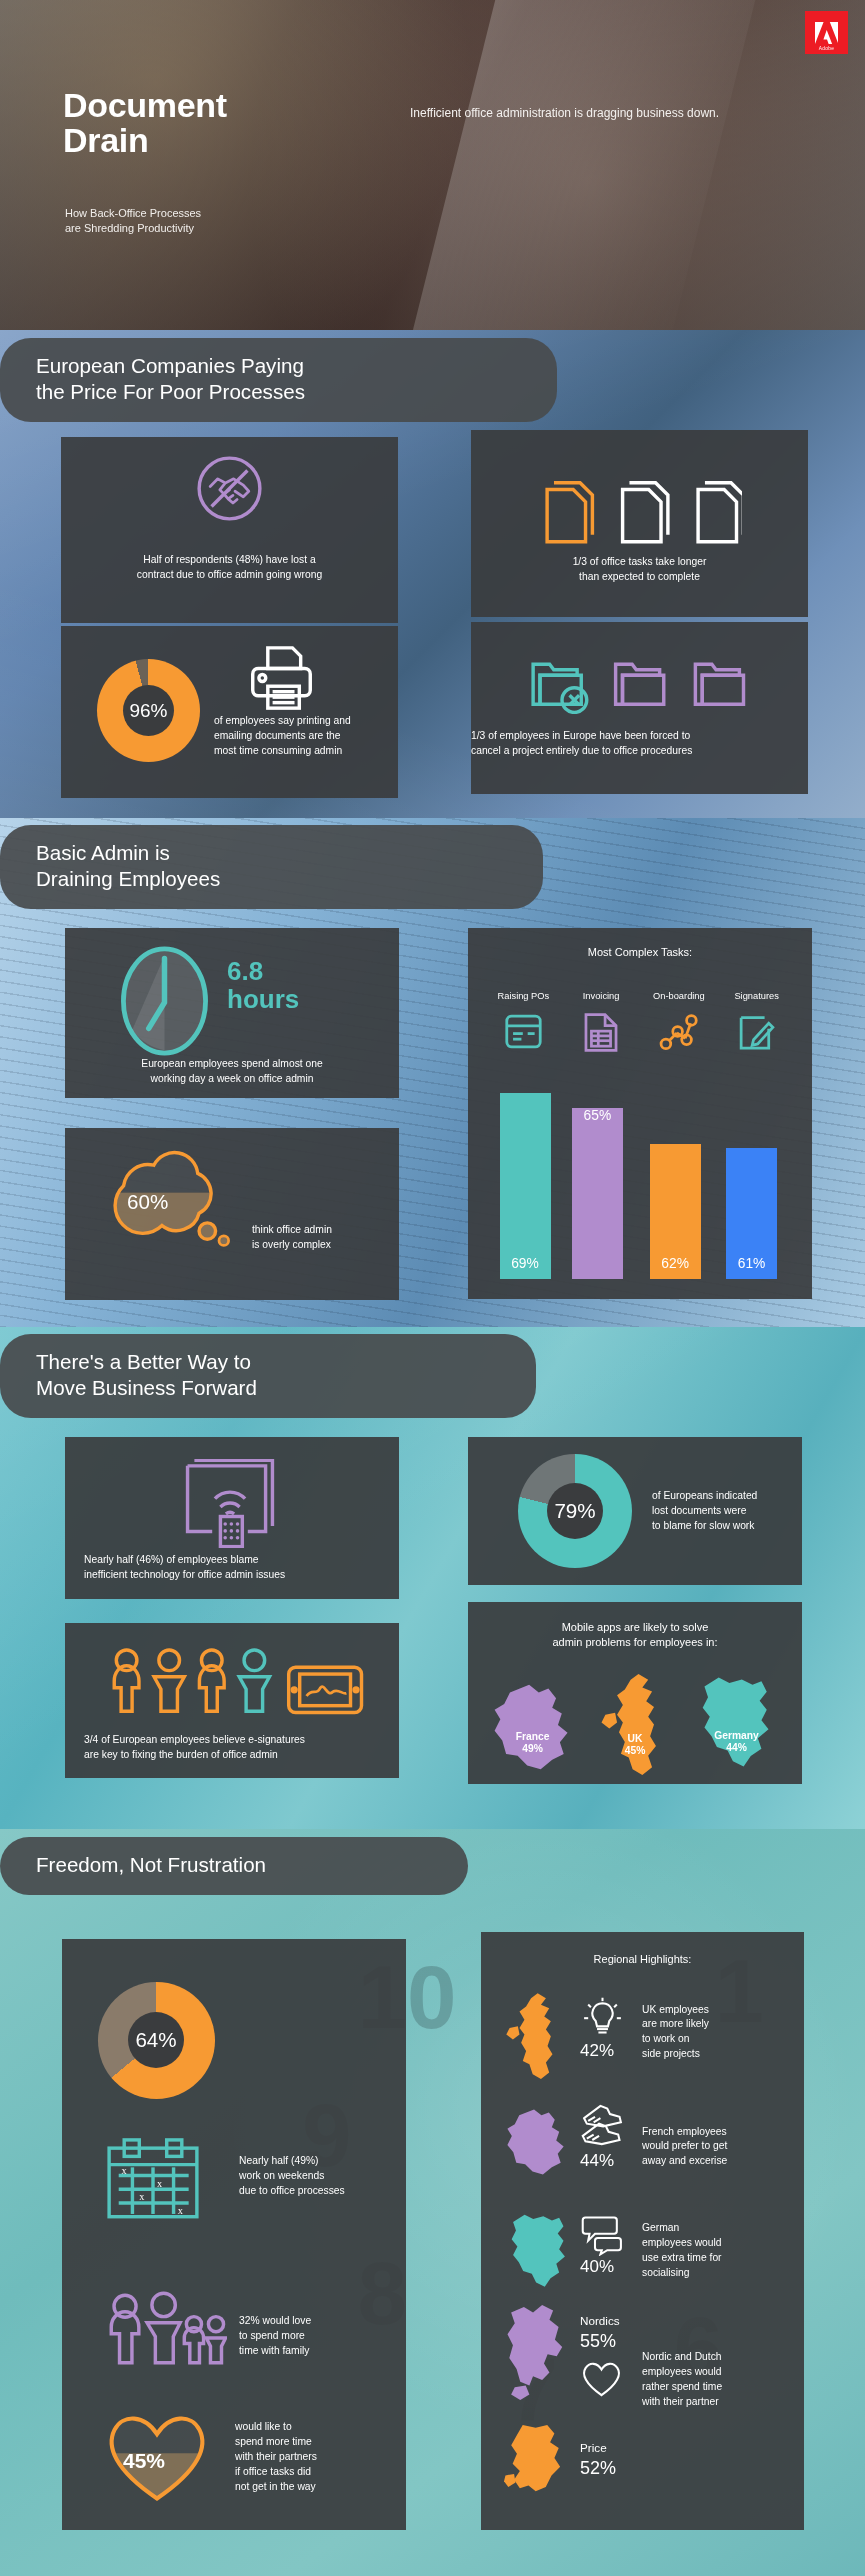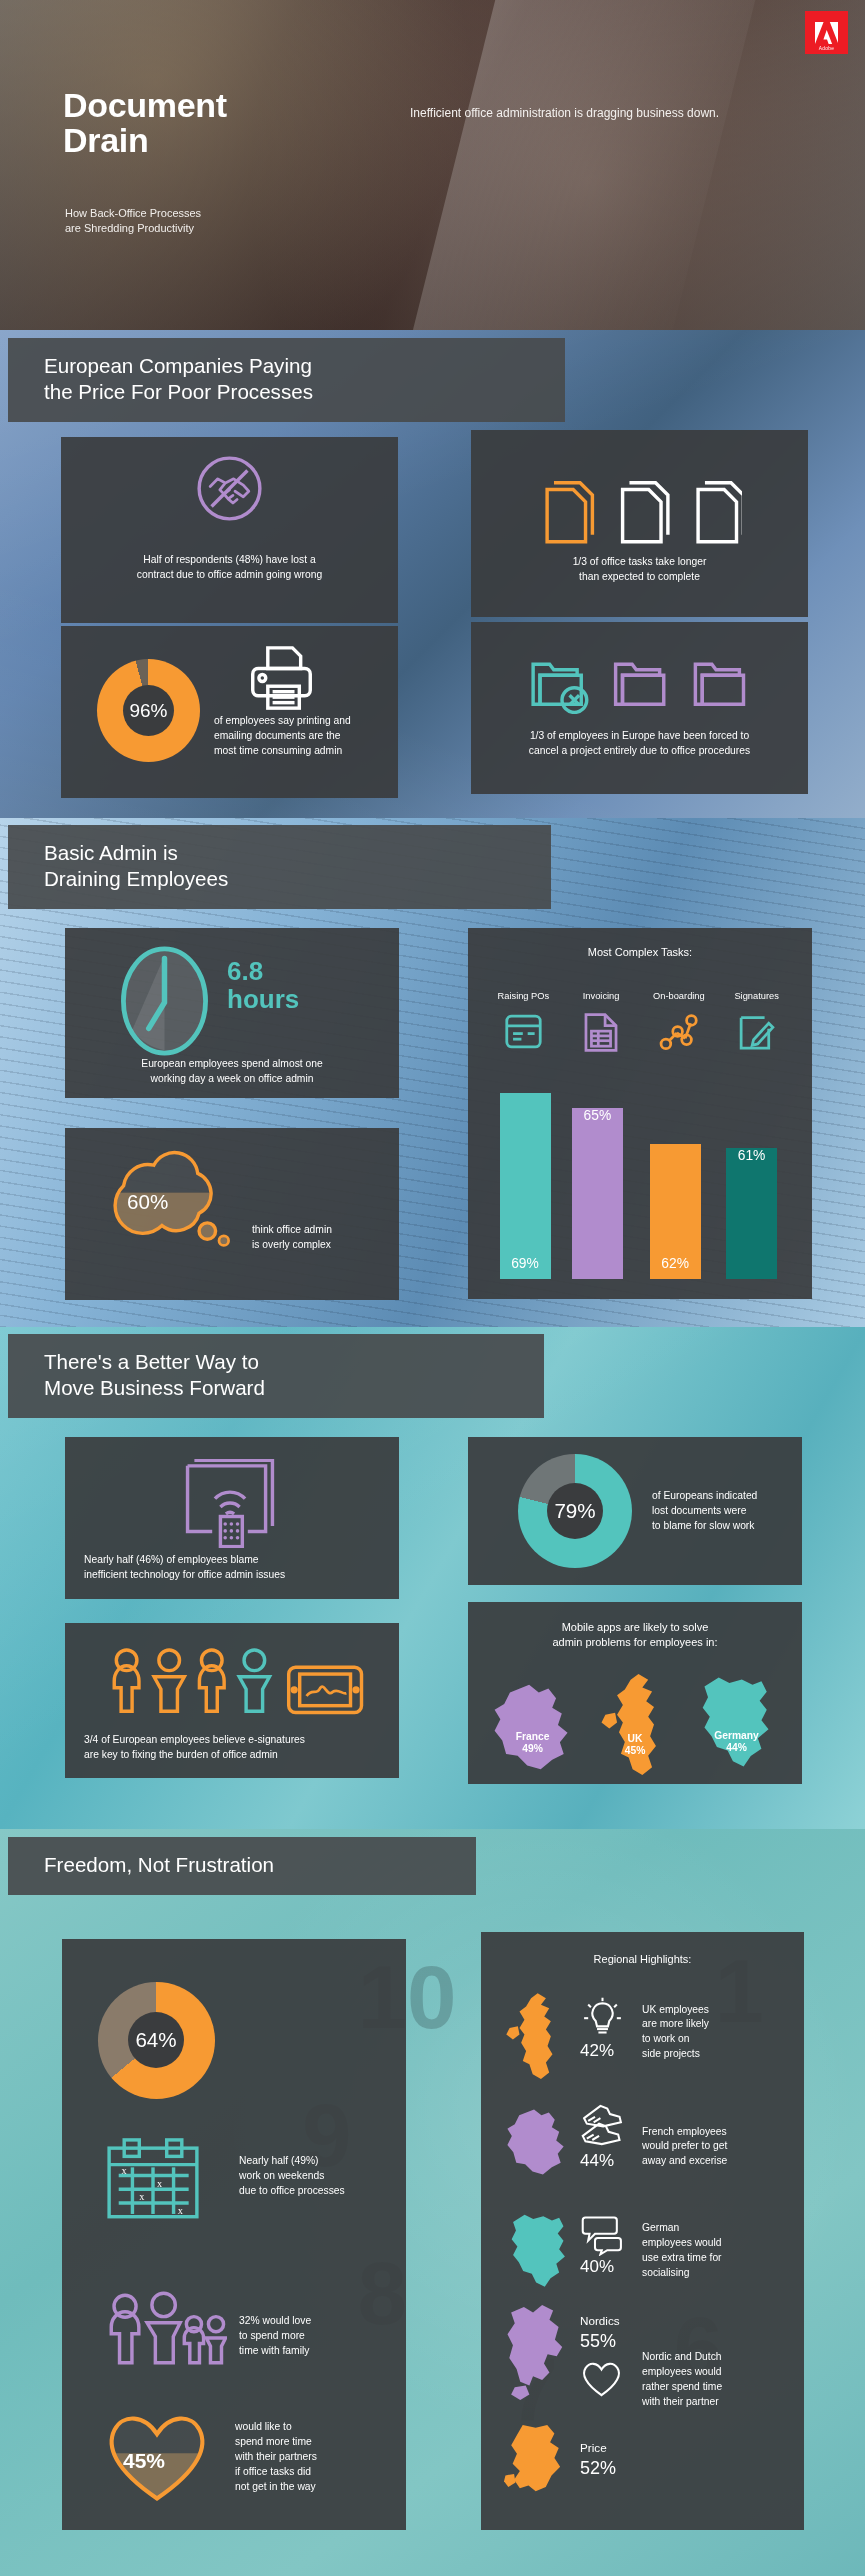--- a/index.html
+++ b/index.html
@@ -35,23 +35,24 @@
   .adobe-word { position:absolute; left:0; right:0; bottom:3.4px; text-align:center;
     color:#fff; font-size:4.8px; letter-spacing:0.3px; }
   .hero-title { position:absolute; left:63px; top:88px; color:#fff;
      font-size:34px; line-height:1.04; font-weight:bold; letter-spacing:-0.3px; }
   .hero-sub { position:absolute; left:65px; top:206px; color:#f2efec;
      font-size:11px; line-height:1.38; }
   .hero-body { position:absolute; left:410px; top:105px; width:413px;
      color:#f4f1ef; font-size:12px; line-height:1.48; }
   .hero-body p + p { margin-top:19px; }
   .sec-head {
-    position:absolute; left:8px; background:rgba(72,75,78,.93);
+    position:absolute; left:0; background:rgba(72,75,78,.93);
     color:#fff; font-size:20.6px; line-height:1.28; font-weight:300;
     padding:15px 20.6px 16.5px 36px;
+    border-radius:31px;
   }
 
   
   .bg1 { position:absolute; left:0; top:330px; width:866px; height:488px;
     background:
       linear-gradient(160deg,rgba(255,255,255,.10) 0%,rgba(255,255,255,0) 40%),
       linear-gradient(20deg,rgba(255,255,255,.08) 0%,rgba(255,255,255,0) 30%),
       linear-gradient(135deg,#7d9cc4 0%,#5f82ae 28%,#41617f 55%,#6f90b9 78%,#93aecb 100%);
   }
   .bg2 { position:absolute; left:0; top:818px; width:866px; height:509px;
@@ -182,21 +183,21 @@
         <circle cx="66" cy="58" r="18"></circle>
         <path d="M59 51 L73 65 M73 51 L59 65"></path>
       </g>
       <g fill="none" stroke="#b18ccd" stroke-width="5">
         <path d="M126 6 H150 L156 14 H190 V22 H136 V64 H126 Z"></path>
         <path d="M136 22 H196 V64 H136 Z"></path>
         <path d="M242 6 H266 L272 14 H306 V22 H252 V64 H242 Z"></path>
         <path d="M252 22 H312 V64 H252 Z"></path>
       </g>
     </svg>
-    <div class="card-text" style="position:absolute; left:0; right:0; top:107px; text-align:center;">
+    <div class="card-text" style="position:absolute; left:0; right:0; top:107px; ">
       <div>1/3 of employees in Europe have been forced to</div>
       <div>cancel a project entirely due to office procedures</div>
     </div>
   </div>
 
   <div class="bg2"></div>
   <div class="sec-head" style="top:825px; width:543px;">
     <div>Basic Admin is</div>
     <div>Draining Employees</div>
   </div>
@@ -306,21 +307,21 @@
         <div style="width:51px; height:171px; background:#b18ccd; display:flex; align-items:flex-start; justify-content:center;">
           <span>65%</span>
         </div>
       </div>
       <div class="bar" style="width:25%; height:100%; justify-content:flex-start; padding-left:9.6px;">
         <div style="width:51px; height:135px; background:#f79a33; display:flex; align-items:flex-end; justify-content:center;">
           <span>62%</span>
         </div>
       </div>
       <div class="bar" style="width:25%; height:100%; justify-content:flex-start; padding-left:8.3px;">
-        <div style="width:51px; height:131px; background:#0f766e; display:flex; align-items:flex-start; justify-content:center;">
+        <div style="width:51px; height:131px; background:#3b82f6; display:flex; align-items:flex-end; justify-content:center;">
           <span>61%</span>
         </div>
       </div>
     </div>
   </div>
 
   <div class="bg3"></div>
   <div class="sec-head" style="top:1334px; width:536px;">
     <div>There's a Better Way to</div>
     <div>Move Business Forward</div>

